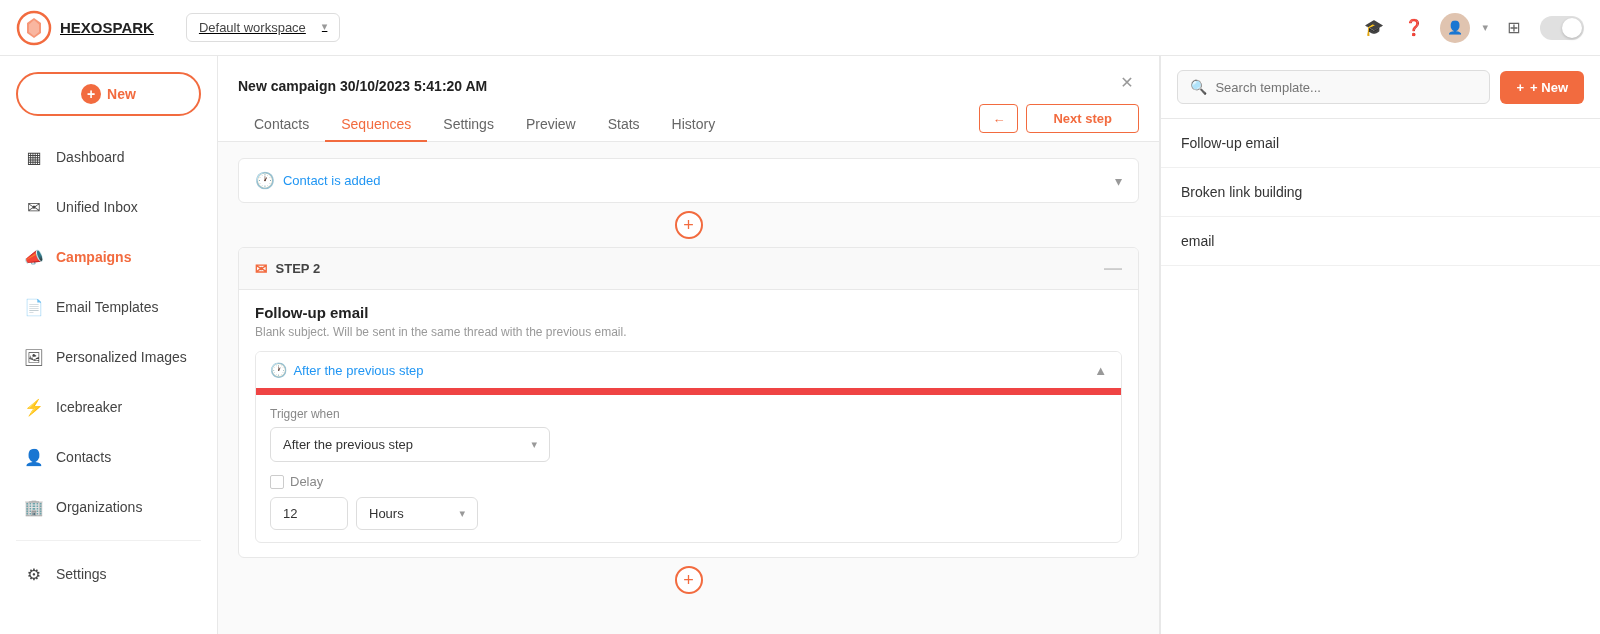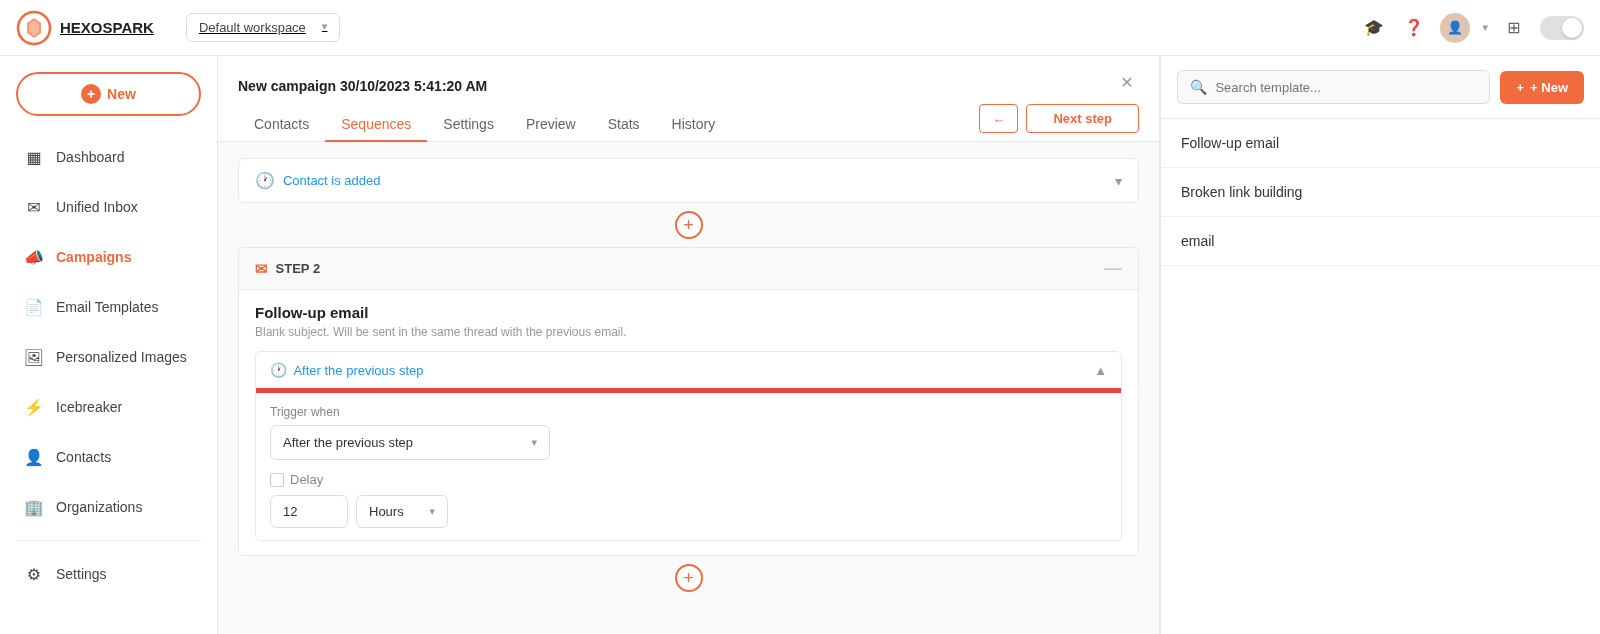--- a/index.html
+++ b/index.html
@@ -212,21 +212,21 @@
       padding: 10px 14px;
       display: flex;
       align-items: center;
       justify-content: space-between;
       font-size: 13px;
       color: #2196f3;
       cursor: pointer;
       background: #fff;
     }
     .timing-header .th-left { display: flex; align-items: center; gap: 6px; }
-    .timing-body { padding: 12px 14px; border-top: 5px solid #ef4444; }
+    .timing-body { padding: 12px 14px; border-top: 7px solid #ef4444; }
     .timing-label { font-size: 12px; color: #888; margin-bottom: 6px; }
     .trigger-select {
       display: flex;
       align-items: center;
       border: 1px solid #ddd;
       border-radius: 6px;
       padding: 9px 12px;
       font-size: 13px;
       color: #333;
       background: #fff;
@@ -247,21 +247,21 @@
       font-size: 13px;
       width: 78px;
       color: #333;
       background: #fff;
     }
     .delay-unit {
       border: 1px solid #ddd;
       border-radius: 6px;
       padding: 8px 12px;
       font-size: 13px;
-      width: 92px;
+      width: 122px;
       color: #333;
       background: #fff;
       cursor: pointer;
       display: flex;
       align-items: center;
       justify-content: space-between;
     }
 
     
     .right-panel {

